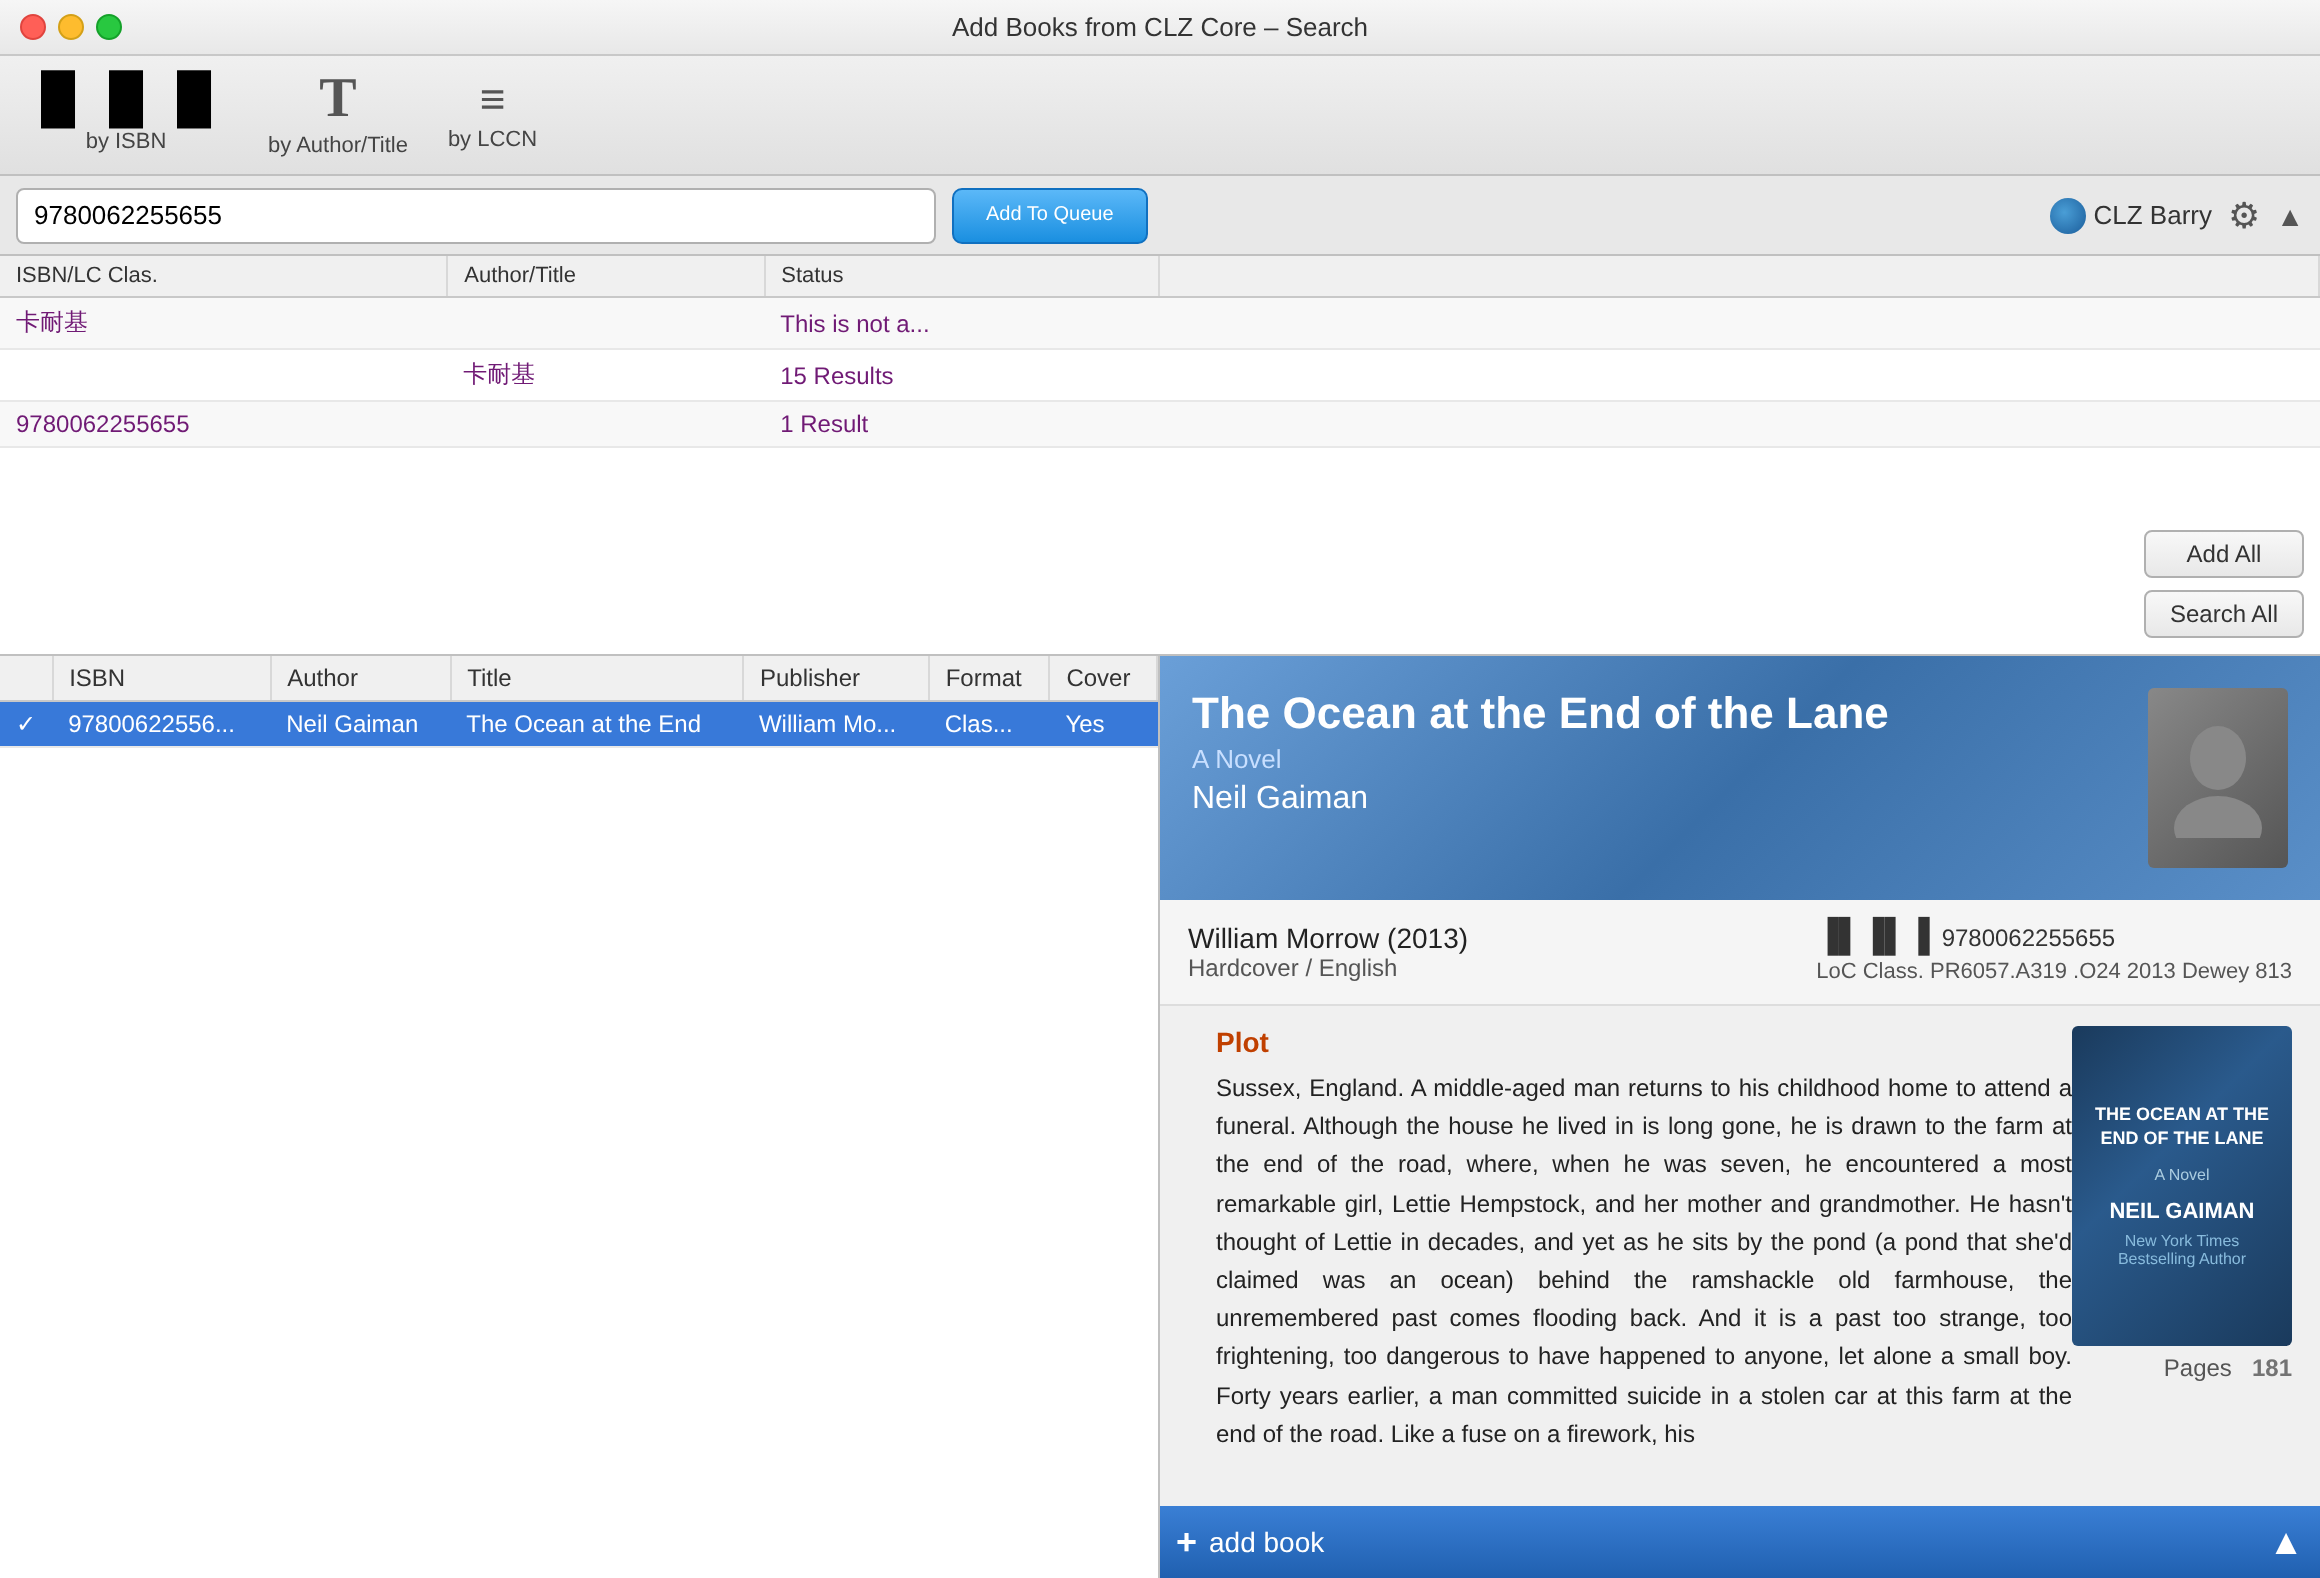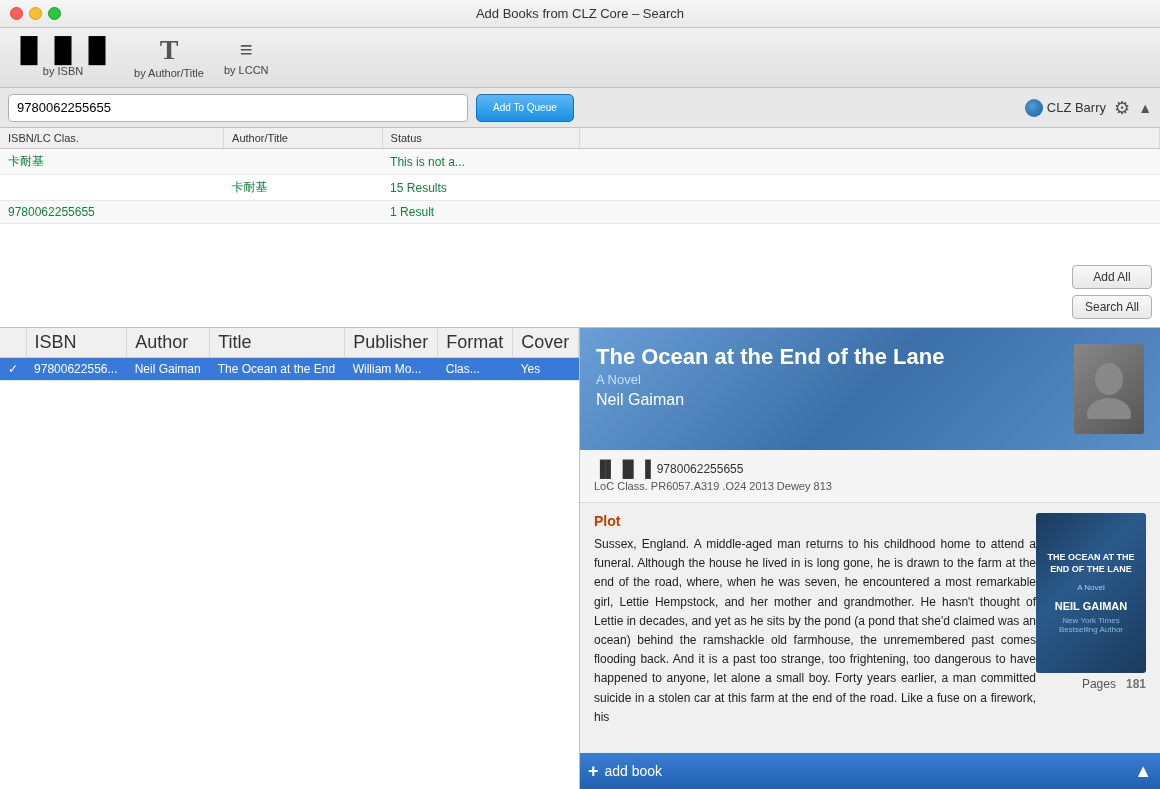--- a/index.html
+++ b/index.html
@@ -159,21 +159,21 @@
       font-weight: 500;
       font-size: 11px;
       color: #333;
       position: sticky;
       top: 0;
     }
     .queue-table td {
       padding: 4px 8px;
       border-bottom: 1px solid #e8e8e8;
       font-size: 12px;
-      color: #15803d;
+      color: #701a75;
     }
     .queue-table tr:nth-child(odd) td { background: #f8f8f8; }
     .queue-table tr:nth-child(even) td { background: white; }
 
     
     .queue-actions {
       position: absolute;
       right: 8px;
       bottom: 8px;
       display: flex;
@@ -209,21 +209,21 @@
       width: 100%;
       border-collapse: collapse;
     }
     .results-table th {
       background: #f0f0f0;
       border-bottom: 1px solid #c8c8c8;
       border-right: 1px solid #d8d8d8;
       padding: 4px 8px;
       text-align: left;
       font-weight: 500;
-      font-size: 18px;
+      font-size: 12px;
       color: #333;
       position: sticky;
       top: 0;
     }
     .results-table td {
       padding: 4px 8px;
       border-bottom: 1px solid #e8e8e8;
       font-size: 12px;
       color: #222;
     }
@@ -294,20 +294,21 @@
     .detail-format { font-size: 12px; color: #555; }
     .detail-meta-right { text-align: right; }
     .detail-isbn-row { display: flex; align-items: center; gap: 6px; font-size: 12px; color: #333; }
     .barcode-icon { font-size: 16px; }
     .detail-loc { font-size: 11px; color: #555; margin-top: 2px; }
 
     .detail-plot-section {
       padding: 10px 14px;
       display: flex;
       gap: 0;
+      margin-left: 14px;
     }
     .plot-label {
       font-size: 14px;
       font-weight: bold;
       color: #c04000;
       margin-bottom: 6px;
     }
     .plot-text {
       font-size: 12px;
       color: #222;
@@ -504,20 +505,24 @@
       </div>
       <div class="author-photo">
         <svg width="50" height="60" viewBox="0 0 50 60">
           <ellipse cx="25" cy="20" rx="14" ry="16" fill="#888"></ellipse>
           <ellipse cx="25" cy="55" rx="22" ry="16" fill="#888"></ellipse>
         </svg>
       </div>
     </div>
 
     <div class="detail-meta">
+      <div class="detail-meta-left">
+        <div class="detail-publisher">William Morrow (2013)</div>
+        <div class="detail-format">Hardcover / English</div>
+      </div>
       <div class="detail-meta-right">
         <div class="detail-isbn-row">
           <span class="barcode-icon">▐▌▐▌▐</span>
           <span>9780062255655</span>
         </div>
         <div class="detail-loc">LoC Class. PR6057.A319 .O24 2013 Dewey 813</div>
       </div>
     </div>
 
     <div class="detail-plot-section">

